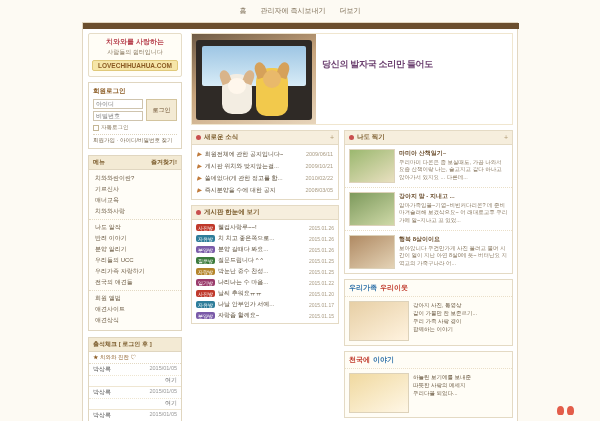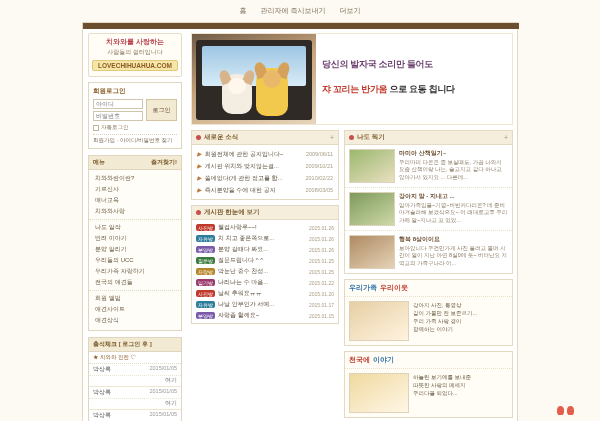--- a/index.html
+++ b/index.html
@@ -249,24 +249,20 @@
                 <span class="face"></span>
             </div>
             <div class="dog2">
               <span class="ear l"></span>
                 <span class="ear r"></span>
                 <span class="face"></span>
             </div>
           </div>
           <div class="banner-text">
             <div class="bt1">당신의 발자국 소리만 들어도</div>
-            <div class="bt2">
-              <em>쟈 꼬리는 반가움</em>
-              <span>으로 요동 칩니다</span>
-            </div>
           </div>
         </div>
 
         <div class="midcols">
 
           <div class="mcol-l">
             <div class="panel">
               <div class="panel-hd">
                 <span class="t">
                   <i class="dot"></i>

